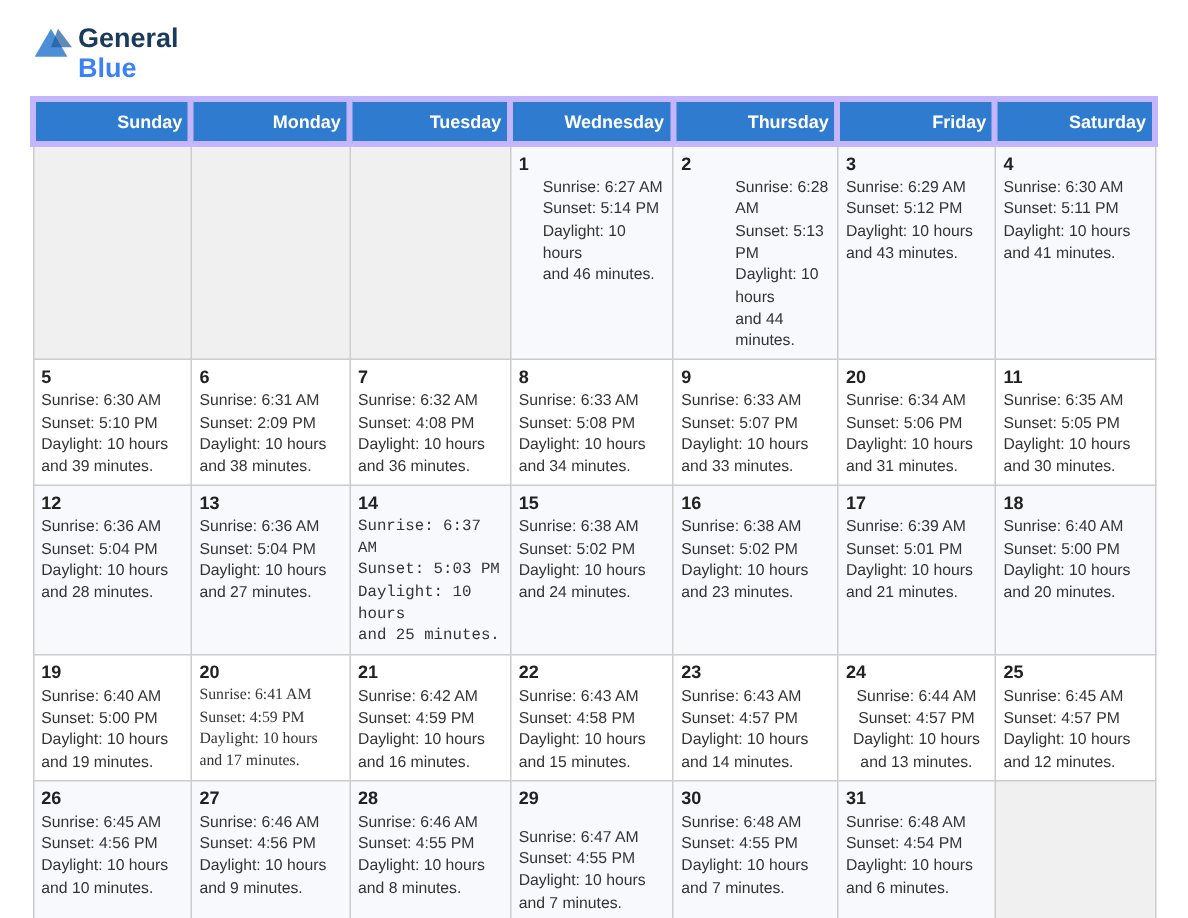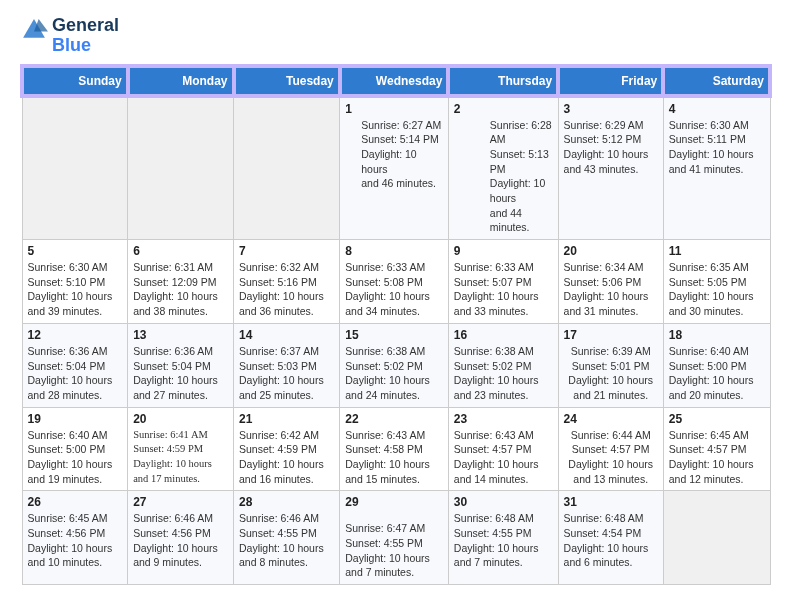--- a/index.html
+++ b/index.html
@@ -161,28 +161,28 @@
         <td>
           <span class="day-num">5</span>
           <div class="day-info" style="white-space: pre-line;">Sunrise: 6:30 AM
 Sunset: 5:10 PM
 Daylight: 10 hours
 and 39 minutes.</div>
         </td>
         <td>
           <span class="day-num">6</span>
           <div class="day-info" style="white-space: pre-line;">Sunrise: 6:31 AM
-Sunset: 12:09 PM
+Sunset: 2:09 PM
 Daylight: 10 hours
 and 38 minutes.</div>
         </td>
         <td>
           <span class="day-num">7</span>
           <div class="day-info" style="white-space: pre-line;">Sunrise: 6:32 AM
-Sunset: 5:16 PM
+Sunset: 4:08 PM
 Daylight: 10 hours
 and 36 minutes.</div>
         </td>
         <td>
           <span class="day-num">8</span>
           <div class="day-info" style="white-space: pre-line;">Sunrise: 6:33 AM
 Sunset: 5:08 PM
 Daylight: 10 hours
 and 34 minutes.</div>
         </td>
@@ -218,42 +218,42 @@
         </td>
         <td>
           <span class="day-num">13</span>
           <div class="day-info" style="white-space: pre-line;">Sunrise: 6:36 AM
 Sunset: 5:04 PM
 Daylight: 10 hours
 and 27 minutes.</div>
         </td>
         <td>
           <span class="day-num">14</span>
-          <div class="day-info" style="white-space: pre-line;">Sunrise: 6:37 AM
+          <div class="day-info" style="white-space: pre-line; font-family: Liberation Mono, monospace;">Sunrise: 6:37 AM
 Sunset: 5:03 PM
 Daylight: 10 hours
 and 25 minutes.</div>
         </td>
         <td>
           <span class="day-num">15</span>
           <div class="day-info" style="white-space: pre-line;">Sunrise: 6:38 AM
 Sunset: 5:02 PM
 Daylight: 10 hours
 and 24 minutes.</div>
         </td>
         <td>
           <span class="day-num">16</span>
           <div class="day-info" style="white-space: pre-line;">Sunrise: 6:38 AM
 Sunset: 5:02 PM
 Daylight: 10 hours
 and 23 minutes.</div>
         </td>
         <td>
           <span class="day-num">17</span>
-          <div class="day-info" style="white-space: pre-line; text-align: center;">Sunrise: 6:39 AM
+          <div class="day-info" style="white-space: pre-line;">Sunrise: 6:39 AM
 Sunset: 5:01 PM
 Daylight: 10 hours
 and 21 minutes.</div>
         </td>
         <td>
           <span class="day-num">18</span>
           <div class="day-info" style="white-space: pre-line;">Sunrise: 6:40 AM
 Sunset: 5:00 PM
 Daylight: 10 hours
 and 20 minutes.</div>

